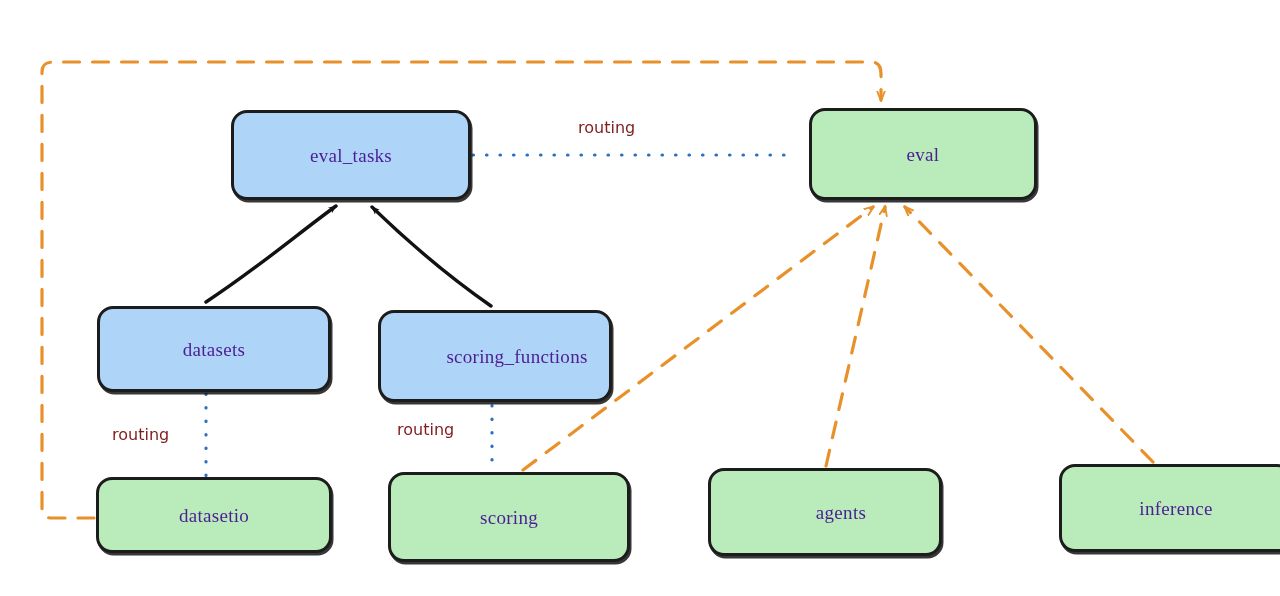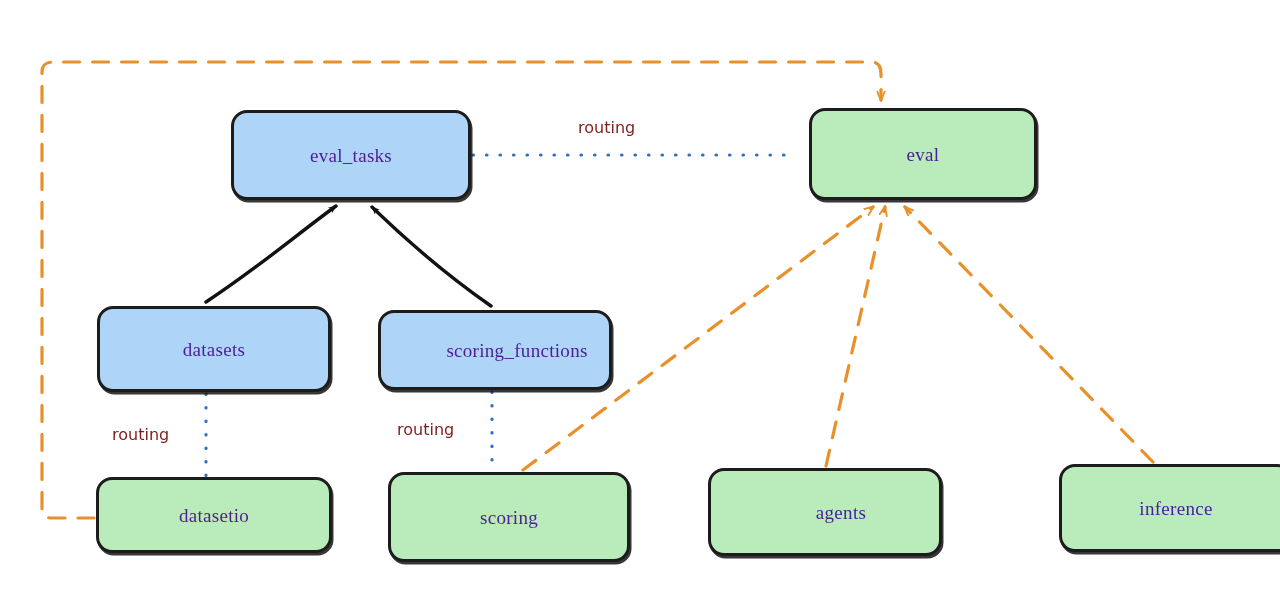--- a/index.html
+++ b/index.html
@@ -99,21 +99,21 @@
   </div>
 
   <div class="node provider" style="left:794px; top:108px; width:228px; height:92px;margin-left:15px;">
     <span class="node-label">eval</span>
   </div>
 
   <div class="node api" style="left:97px; top:306px; width:234px; height:86px;">
     <span class="node-label">datasets</span>
   </div>
 
-  <div class="node api" style="left:378px; top:310px; width:234px; height:80px;padding-left:44px;">
+  <div class="node api" style="left:378px; top:310px; width:234px; height:92px;padding-left:44px;">
     <span class="node-label">scoring_functions</span>
   </div>
 
   <div class="node provider" style="left:96px; top:477px; width:236px; height:76px;">
     <span class="node-label">datasetio</span>
   </div>
 
   <div class="node provider" style="left:388px; top:472px; width:242px; height:90px;">
     <span class="node-label">scoring</span>
   </div>

